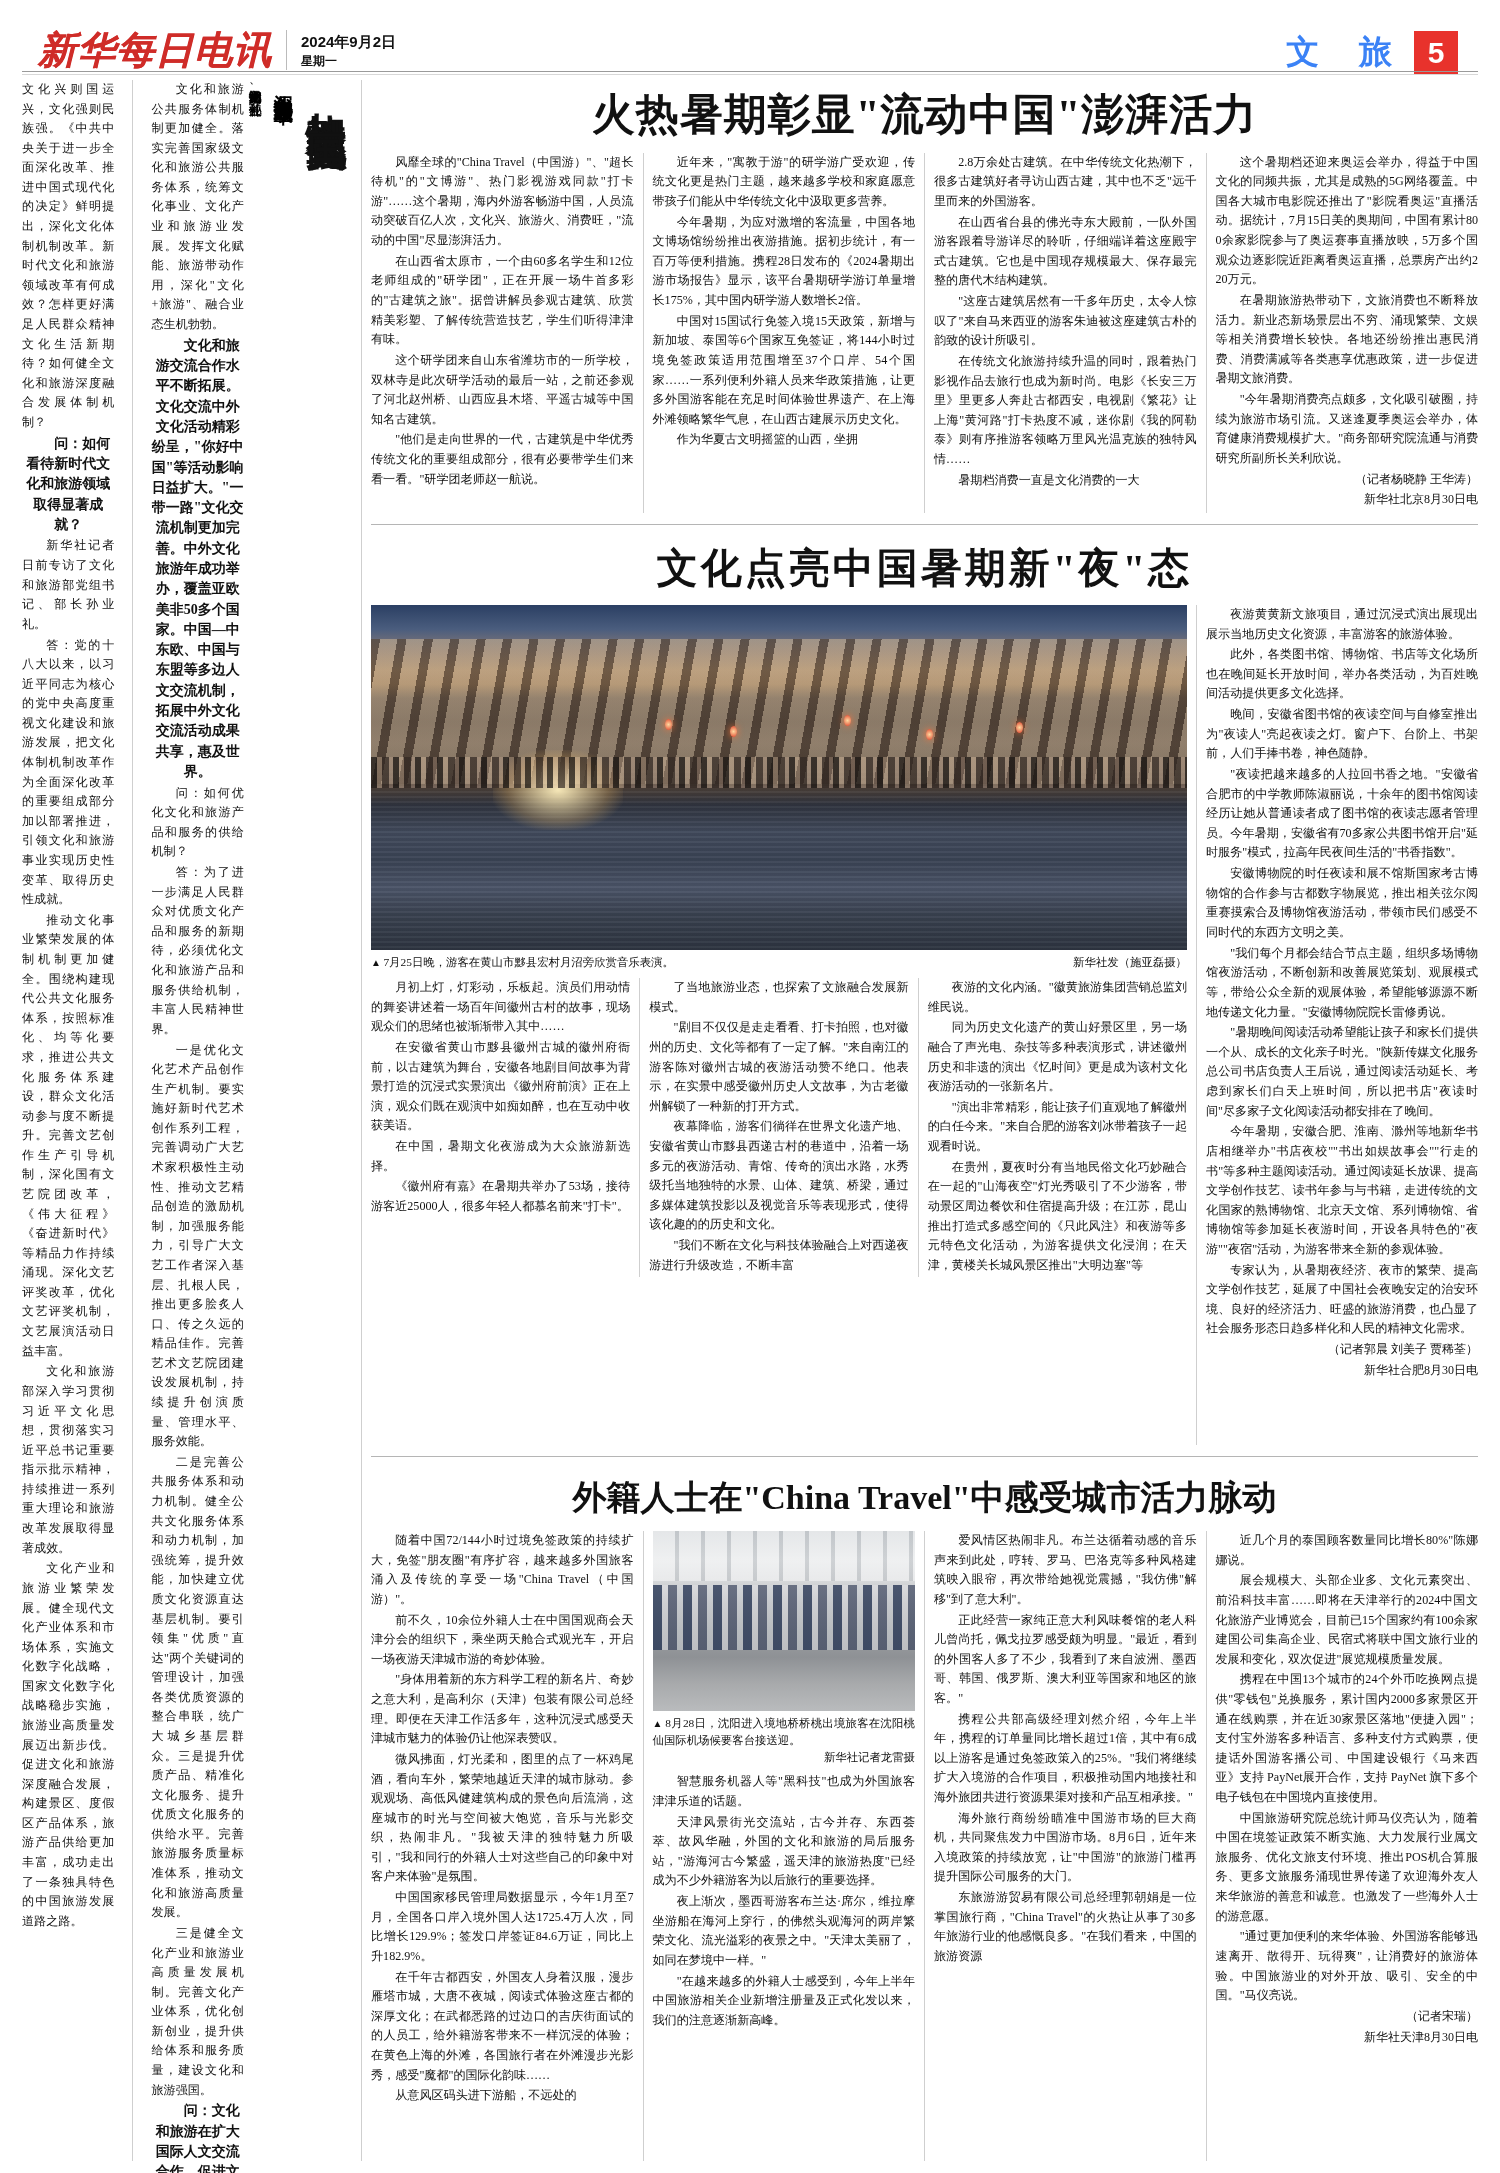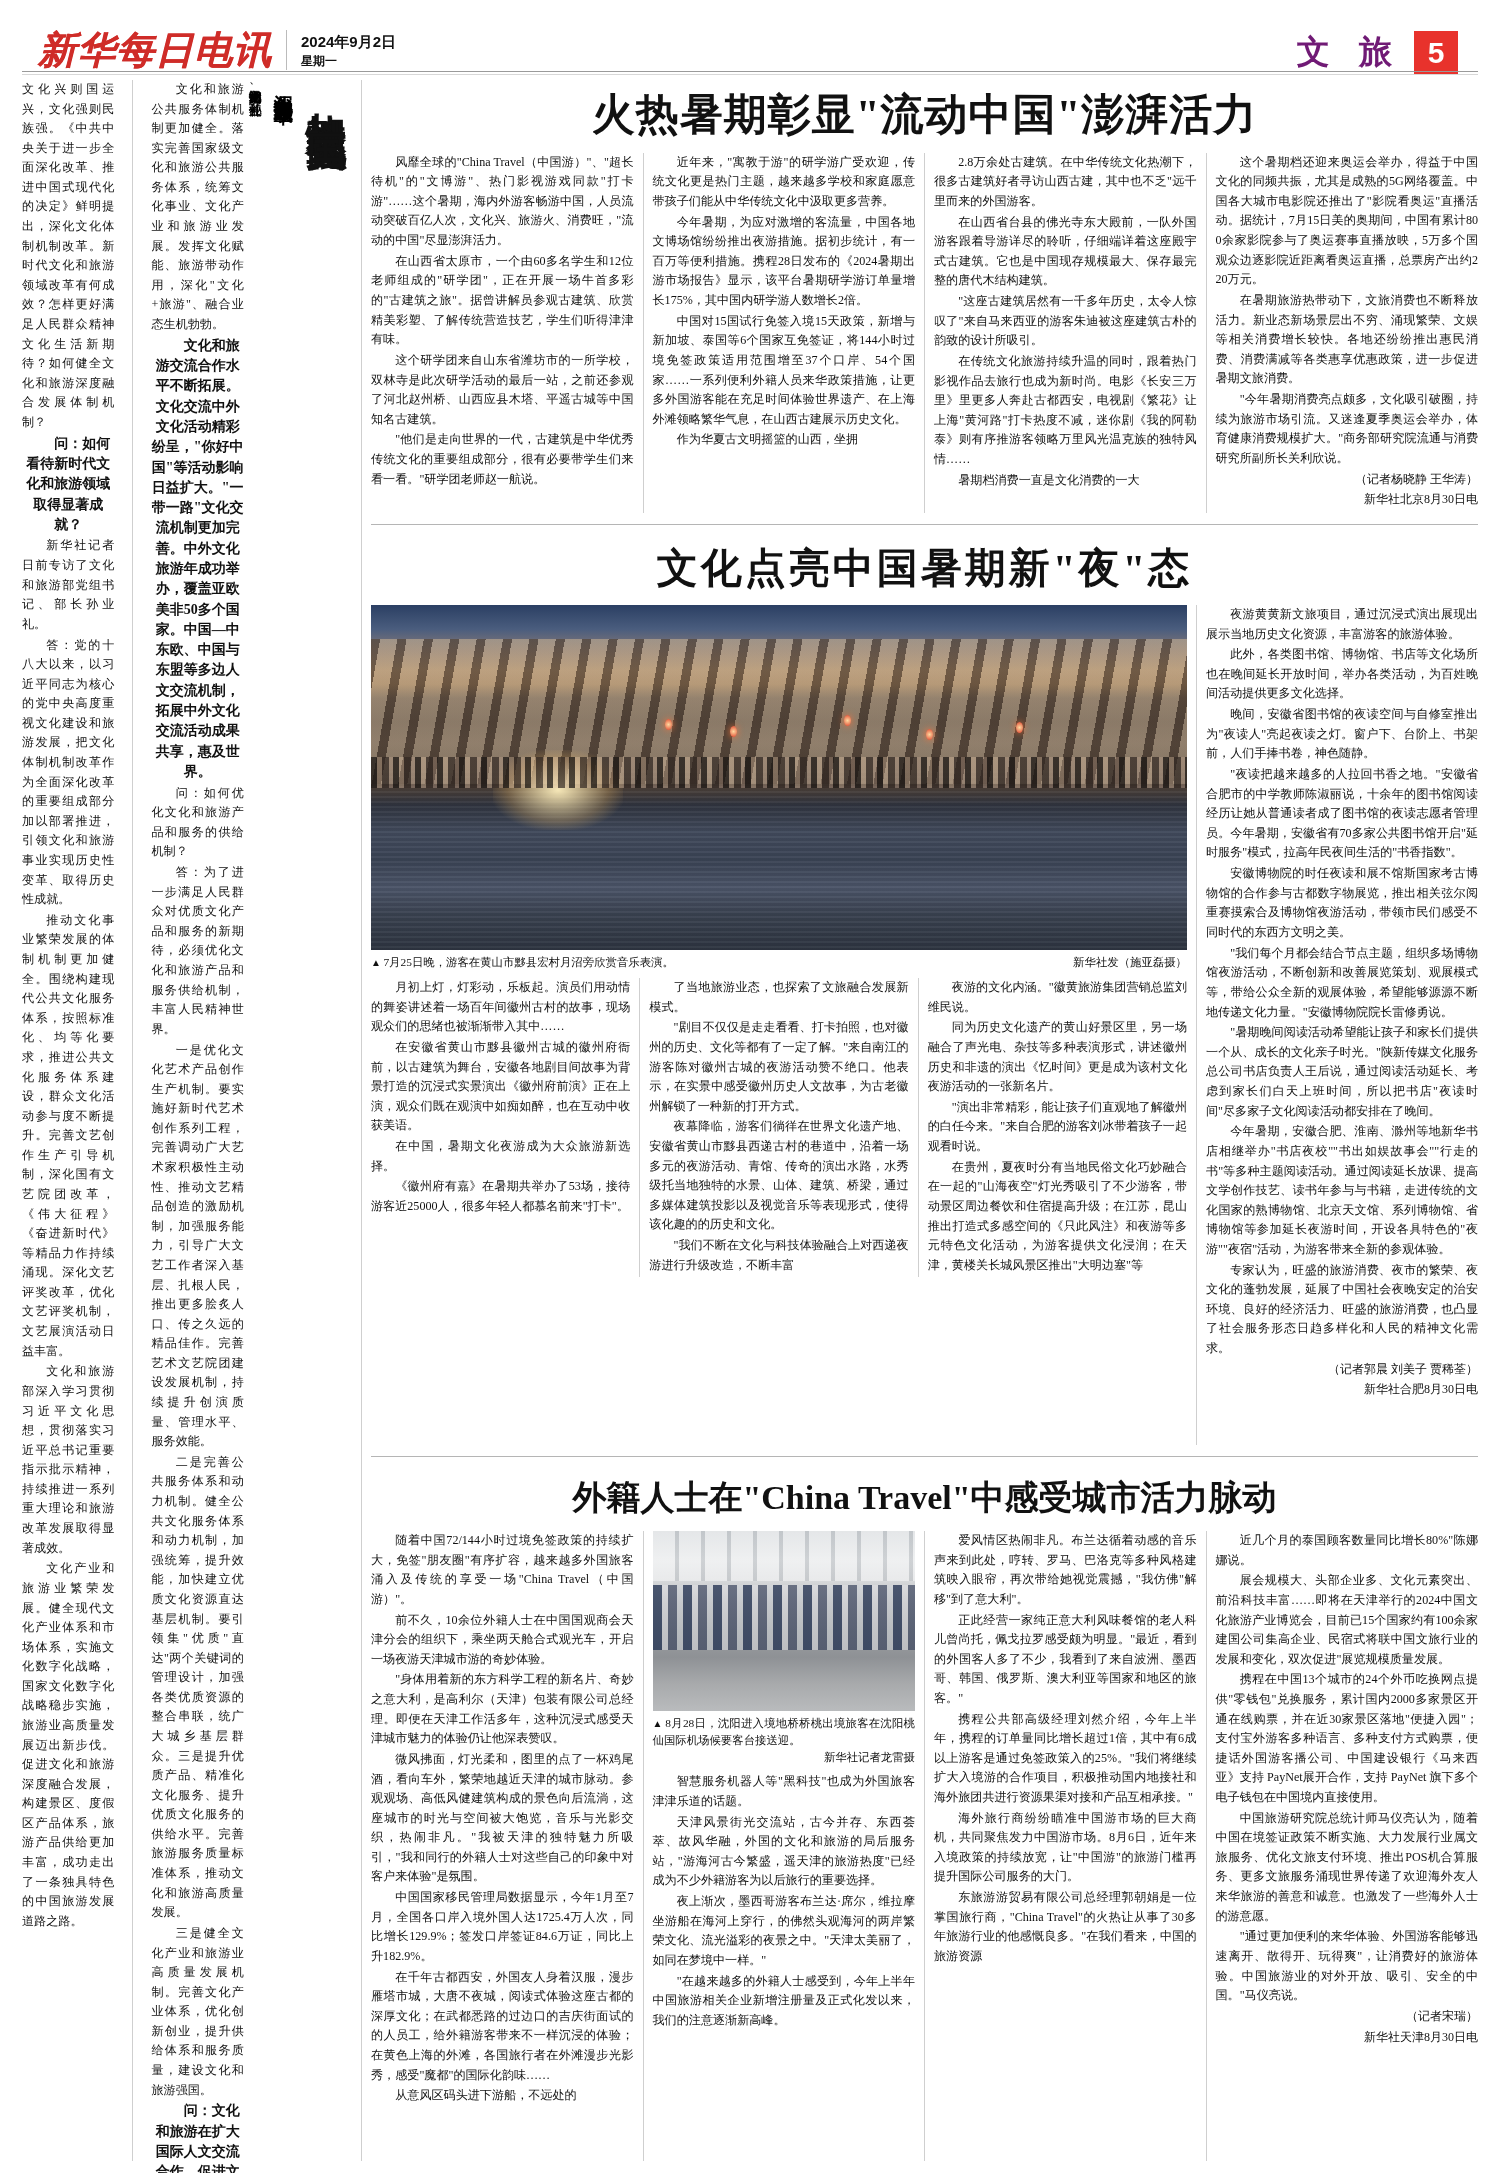--- a/index.html
+++ b/index.html
@@ -42,22 +42,22 @@
     line-height:1.45;
     padding-top:1px;
   }
   .dateblock .dow { font-size:12px; font-weight:bold; }
   .masthead-right {
     margin-left:auto;
     display:flex; align-items:center; gap:12px;
     padding-right:4px;
   }
   .section-name {
-    font-family:Liberation Sans, sans-serif;
-    font-weight:bold; font-size:33px; color:#701a75;
+    font-family:Liberation Mono, monospace;
+    font-weight:bold; font-size:33px; color:#3b82f6;
     letter-spacing:10px;
     padding-left:6px;
   }
   .page-num {
     width:44px; height:44px; background:#e8322c; color:#fff;
     font-family:"Liberation Sans", sans-serif;
     font-weight:bold; font-size:30px;
     display:flex; align-items:center; justify-content:center;
   }
   .rule-main {
@@ -383,21 +383,21 @@
 
           <div class="colwrap col" style="flex:1 1 0;">
             <p>夜游黄黄新文旅项目，通过沉浸式演出展现出展示当地历史文化资源，丰富游客的旅游体验。</p>
             <p>此外，各类图书馆、博物馆、书店等文化场所也在晚间延长开放时间，举办各类活动，为百姓晚间活动提供更多文化选择。</p>
             <p>晚间，安徽省图书馆的夜读空间与自修室推出为"夜读人"亮起夜读之灯。窗户下、台阶上、书架前，人们手捧书卷，神色随静。</p>
             <p>"夜读把越来越多的人拉回书香之地。"安徽省合肥市的中学教师陈淑丽说，十余年的图书馆阅读经历让她从普通读者成了图书馆的夜读志愿者管理员。今年暑期，安徽省有70多家公共图书馆开启"延时服务"模式，拉高年民夜间生活的"书香指数"。</p>
             <p>安徽博物院的时任夜读和展不馆斯国家考古博物馆的合作参与古都数字物展览，推出相关弦尔阅重赛摸索合及博物馆夜游活动，带领市民们感受不同时代的东西方文明之美。</p>
             <p>"我们每个月都会结合节点主题，组织多场博物馆夜游活动，不断创新和改善展览策划、观展模式等，带给公众全新的观展体验，希望能够源源不断地传递文化力量。"安徽博物院院长雷修勇说。</p>
             <p>"暑期晚间阅读活动希望能让孩子和家长们提供一个从、成长的文化亲子时光。"陕新传媒文化服务总公司书店负责人王后说，通过阅读活动延长、考虑到家长们白天上班时间，所以把书店"夜读时间"尽多家子文化阅读活动都安排在了晚间。</p>
             <p>今年暑期，安徽合肥、淮南、滁州等地新华书店相继举办"书店夜校""书出如娱故事会""行走的书"等多种主题阅读活动。通过阅读延长放课、提高文学创作技艺、读书年参与与书籍，走进传统的文化国家的熟博物馆、北京天文馆、系列博物馆、省博物馆等参加延长夜游时间，开设各具特色的"夜游""夜宿"活动，为游客带来全新的参观体验。</p>
-            <p>专家认为，旺盛的旅游消费、夜市的繁荣、夜文化的蓬勃发展，延展了中国社会夜晚安定的治安环境、良好的经济活力、旺盛的旅游消费，也凸显了社会服务形态日趋多样化和人民的精神文化需求。</p>
+            <p>专家认为，从暑期夜经济、夜市的繁荣、提高文学创作技艺，延展了中国社会夜晚安定的治安环境、良好的经济活力、旺盛的旅游消费，也凸显了社会服务形态日趋多样化和人民的精神文化需求。</p>
             <p class="byline">（记者郭晨 刘美子 贾稀荃）</p>
             <p class="byline">新华社合肥8月30日电</p>
           </div>
         </div>
       </div>
 
       <div class="divider-thick"></div>
 
       <div style="flex:0 0 auto;">
         <div class="hl-3">外籍人士在"China Travel"中感受城市活力脉动</div>

